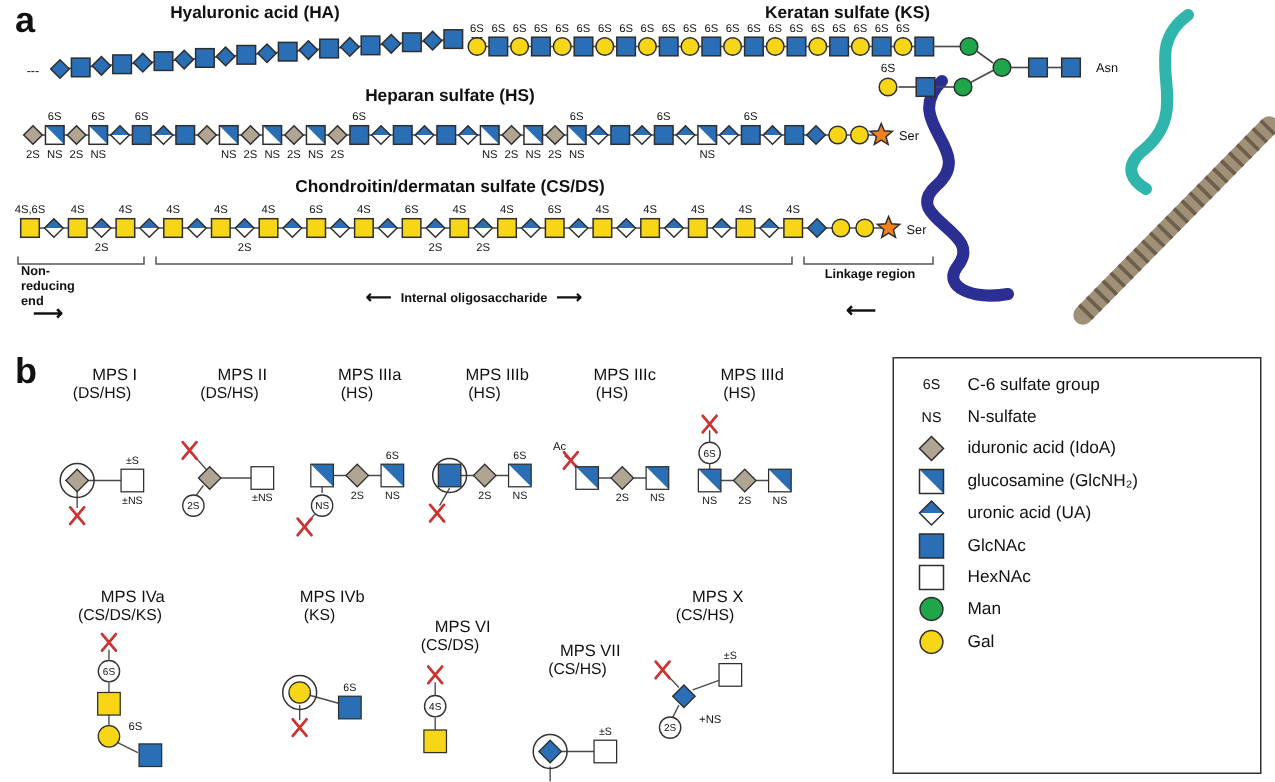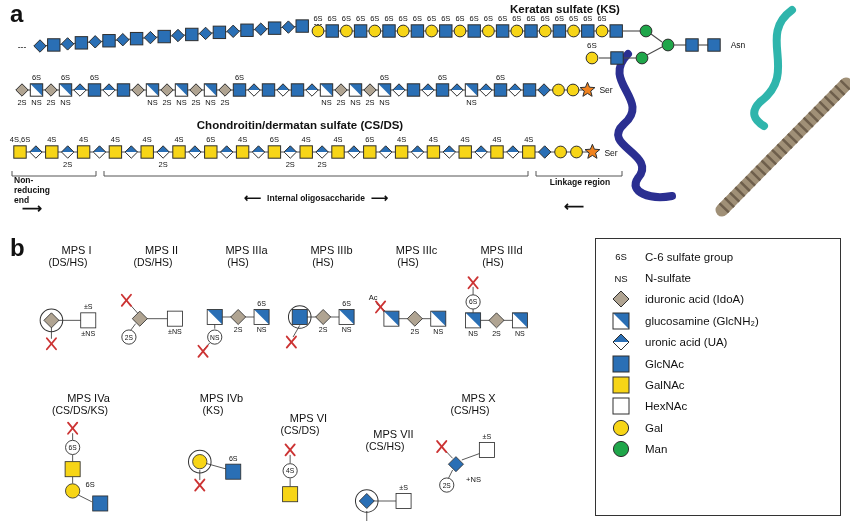--- a/index.html
+++ b/index.html
@@ -31,21 +31,23 @@
   .lg-row{display:flex;align-items:center;height:21.4px;gap:9px;}
   .lg-key{width:30px;min-width:30px;display:flex;justify-content:center;align-items:center;
           font-size:9.5px;}
   .lg-label{font-size:11.5px;white-space:nowrap;}
 </style>
 </head>
 <body>
 
 <div class="fig">
   <div class="p-label" id="label-a">a</div>
+  <div class="chain-title" id="title-ha">Hyaluronic acid (HA)</div>
   <div class="chain-title" id="title-ks">Keratan sulfate (KS)</div>
+  <div class="chain-title" id="title-hs">Heparan sulfate (HS)</div>
   <div class="chain-title" id="title-csds">Chondroitin/dermatan sulfate (CS/DS)</div>
 
   <svg id="panel-a-svg" width="850" height="232" viewBox="0 0 850 232">
       <path d="M628,54 C600,82 652,100 624,124 C600,146 658,154 638,178 C628,192 650,200 672,196" stroke="#2b2f91" stroke-width="8" fill="none" stroke-linecap="round"></path>
       <path d="M792,10 C756,36 800,72 760,102 C750,112 754,120 764,126" stroke="#2fb5ac" stroke-width="8" fill="none" stroke-linecap="round"></path>
       <path d="M846,84 L722,210" stroke="#a09077" stroke-width="13" fill="none" stroke-linecap="round"></path>
       <path d="M846,84 L722,210" stroke="#6e5f4c" stroke-width="13" fill="none" stroke-dasharray="2.5 5"></path>
       <g>
         <polyline points="40.0,46.0 53.8,45.0 67.6,43.9 81.4,42.9 95.2,41.8 109.0,40.8 122.8,39.7 136.6,38.6 150.4,37.6 164.2,36.5 178.0,35.5 191.8,34.5 205.6,33.4 219.4,32.4 233.2,31.3 247.0,30.3 260.8,29.2 274.6,28.1 288.4,27.1 302.2,26.1" fill="none" stroke="#4a4a4a" stroke-width="1"></polyline>
         <g>
@@ -896,50 +898,40 @@
               <rect x="3" y="3" width="16" height="16" fill="#2a6fb5" stroke="#2e2e2e" stroke-width="1"></rect>
             </g>
           </svg>
         </span>
         <span class="lg-label">GlcNAc</span>
       </div>
       <div class="lg-row">
         <span class="lg-key">
           <svg width="22" height="22" viewBox="0 0 22 22">
             <g>
-              <rect x="3" y="3" width="16" height="16" fill="#f7d517" stroke="#2e2e2e" stroke-width="1"></rect>
-            </g>
-          </svg>
-        </span>
-        <span class="lg-label">GalNAc</span>
-      </div>
-      <div class="lg-row">
-        <span class="lg-key">
-          <svg width="22" height="22" viewBox="0 0 22 22">
-            <g>
               <rect x="3" y="3" width="16" height="16" fill="#fff" stroke="#2e2e2e" stroke-width="1"></rect>
             </g>
           </svg>
         </span>
         <span class="lg-label">HexNAc</span>
+      </div>
+      <div class="lg-row">
+        <span class="lg-key">
+          <svg width="22" height="22" viewBox="0 0 22 22">
+            <g>
+              <circle cx="11" cy="11" r="7.6" fill="#1fa64a" stroke="#2e2e2e" stroke-width="1"></circle>
+            </g>
+          </svg>
+        </span>
+        <span class="lg-label">Man</span>
       </div>
       <div class="lg-row">
         <span class="lg-key">
           <svg width="22" height="22" viewBox="0 0 22 22">
             <g>
               <circle cx="11" cy="11" r="7.6" fill="#f7d517" stroke="#2e2e2e" stroke-width="1"></circle>
             </g>
           </svg>
         </span>
         <span class="lg-label">Gal</span>
       </div>
-      <div class="lg-row">
-        <span class="lg-key">
-          <svg width="22" height="22" viewBox="0 0 22 22">
-            <g>
-              <circle cx="11" cy="11" r="7.6" fill="#1fa64a" stroke="#2e2e2e" stroke-width="1"></circle>
-            </g>
-          </svg>
-        </span>
-        <span class="lg-label">Man</span>
-      </div>
     </div>
 </div>
 
 </body></html>

